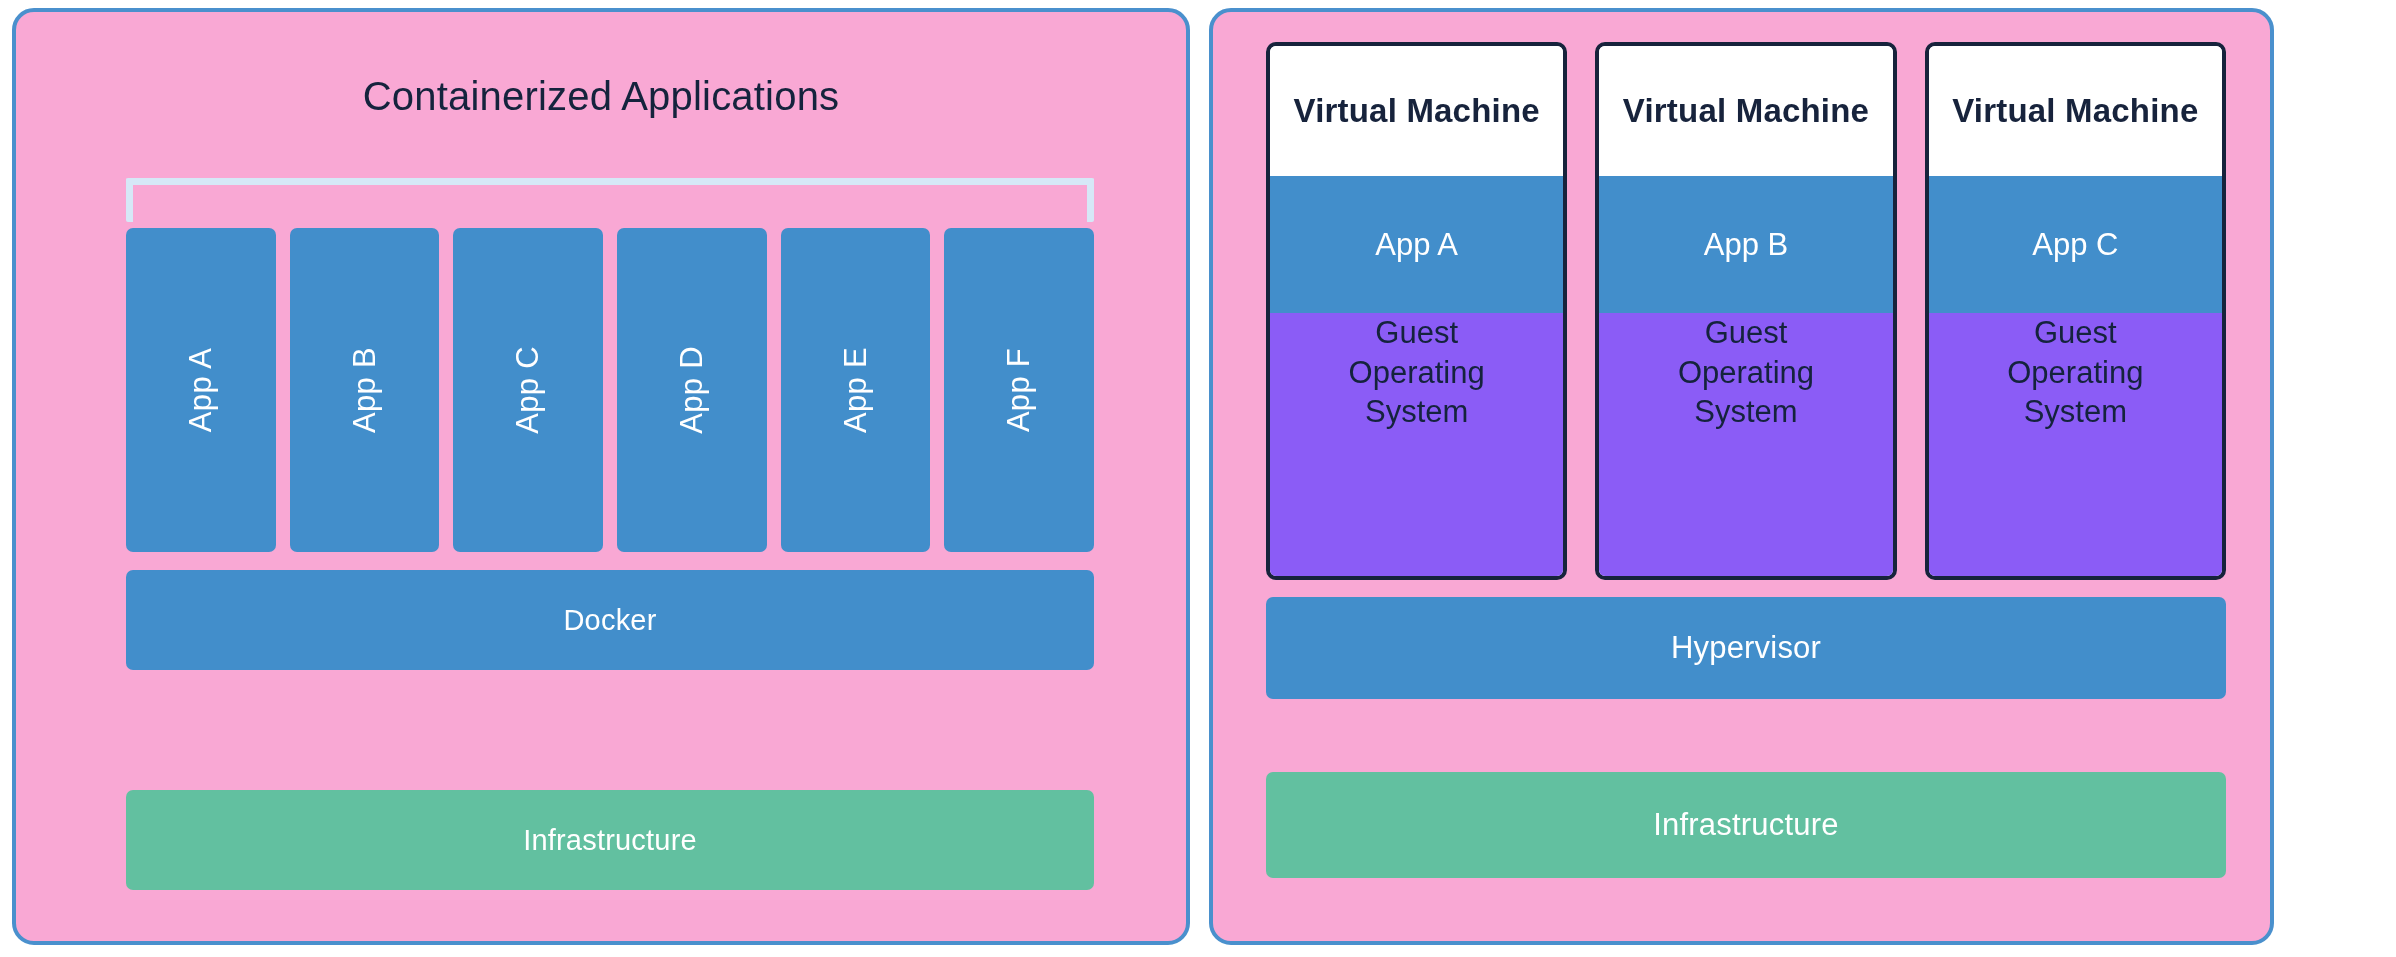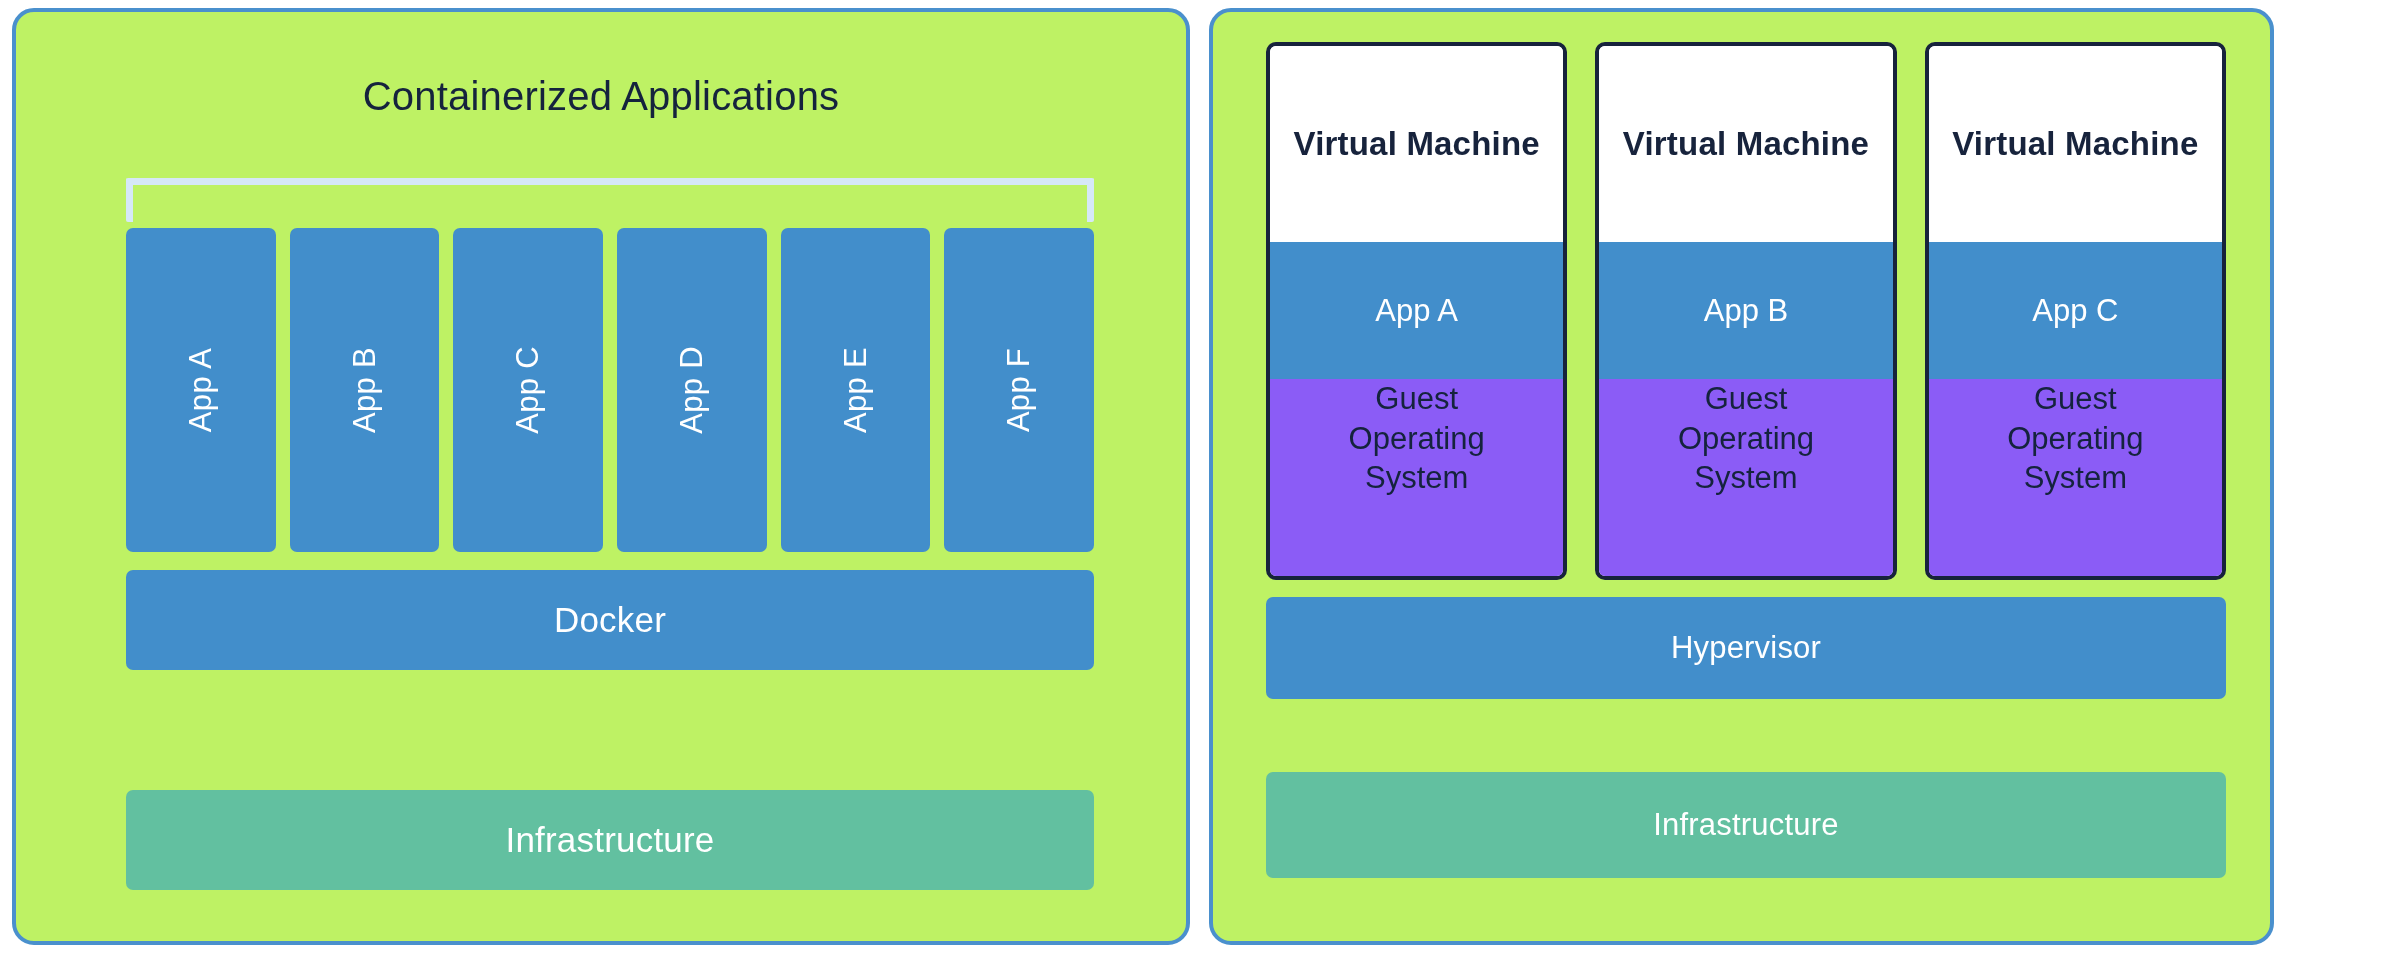--- a/index.html
+++ b/index.html
@@ -18,21 +18,21 @@
     position: relative;
     width: 2396px;
     height: 957px;
     background: #ffffff;
   }
 
   
   .panel {
     position: absolute;
     box-sizing: border-box;
-    background: #bef264;
+    background: #f9a8d4;
     border: 4px solid #4a90cd;
     border-radius: 22px;
   }
   #panel-containers {
     left: 12px;
     top: 8px;
     width: 1178px;
     height: 937px;
   }
   #panel-vms {
@@ -97,21 +97,21 @@
   }
 
   .stack-bar {
     position: absolute;
     left: 110px;
     width: 968px;
     border-radius: 7px;
     display: flex;
     align-items: center;
     justify-content: center;
-    font-size: 35px;
+    font-size: 29px;
     letter-spacing: 0.2px;
   }
   #bar-docker {
     top: 558px;
     height: 100px;
     background: #428ecb;
     color: #ffffff;
   }
   #bar-host-os {
     top: 668px;
@@ -140,21 +140,21 @@
     flex: 1 1 0;
     box-sizing: border-box;
     border: 4px solid #17233c;
     border-radius: 10px;
     background: #ffffff;
     display: flex;
     flex-direction: column;
     overflow: hidden;
   }
   .vm-head {
-    height: 196px;
+    height: 130px;
     display: flex;
     align-items: center;
     justify-content: center;
     background: #ffffff;
     color: #17233c;
     font-size: 33px;
     font-weight: 700;
     letter-spacing: 0.2px;
   }
   .vm-app {

